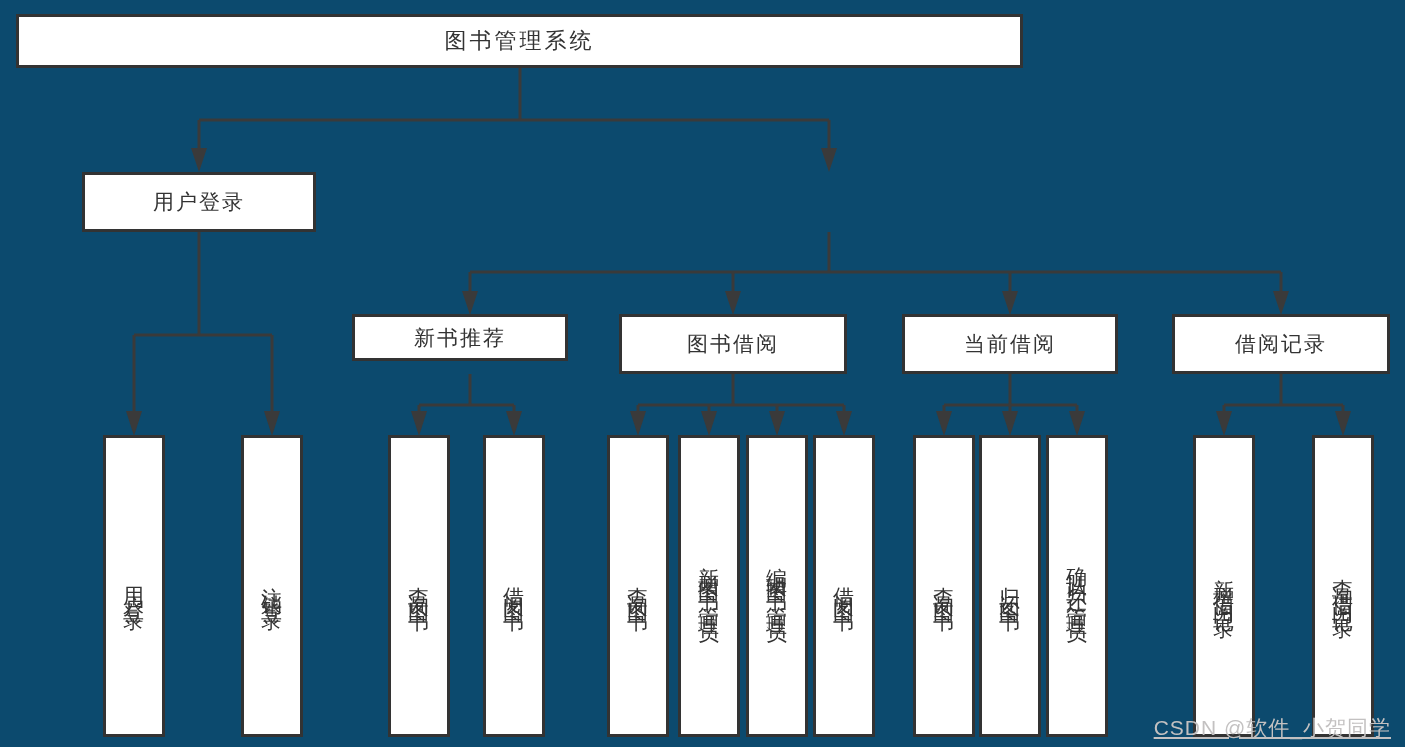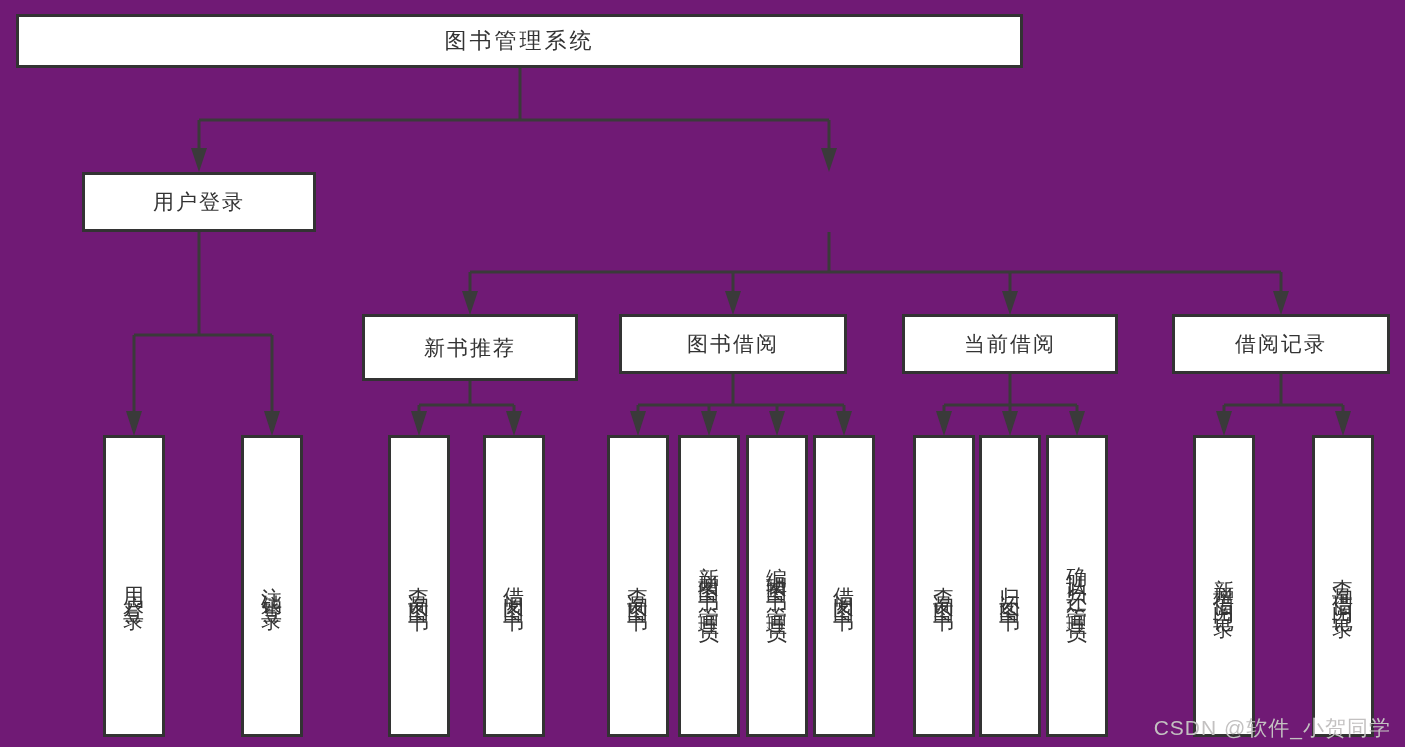--- a/index.html
+++ b/index.html
@@ -1,19 +1,19 @@
 <!DOCTYPE html>
 <html><head>
 <meta charset="utf-8">
 <style>
   html,body{margin:0;padding:0;background:#fff;}
   .canvas{
     position:relative;
     width:1405px;height:747px;
-    background:#701a75;
+    background:#0c4a6e;
     font-family:"Liberation Sans","DejaVu Sans",sans-serif;
     color:#333;
     overflow:hidden;
   }
   .connectors{position:absolute;left:0;top:0;width:1405px;height:747px;}
   .node{
     position:absolute;
     box-sizing:border-box;
     border:3px solid #333;
     background:#fff;
@@ -40,20 +40,21 @@
   }
   .watermark{
     position:absolute;
     right:14px;
     bottom:5px;
     font-size:21px;
     color:#c3c1c1;
     letter-spacing:1px;
     z-index:5;
     white-space:nowrap;
+    text-decoration:underline;
   }
 </style>
 </head>
 <body>
 
 <div class="canvas">
 
   <svg class="connectors" viewBox="0 0 1405 747" xmlns="http://www.w3.org/2000/svg">
     <g stroke="#3a3a3a" stroke-width="3" fill="none">
 
@@ -95,21 +96,21 @@
   </svg>
 
   <div class="node h root" style="left:16px;top:14px;width:1007px;height:54px">
     <span>图书管理系统</span>
   </div>
 
   <div class="node h" style="left:82px;top:172px;width:234px;height:60px">
     <span>用户登录</span>
   </div>
 
-  <div class="node h" style="left:362px;top:314px;width:216px;height:67px">
+  <div class="node h" style="left:352px;top:314px;width:216px;height:47px">
     <span>新书推荐</span>
   </div>
   <div class="node h" style="left:619px;top:314px;width:228px;height:60px">
     <span>图书借阅</span>
   </div>
   <div class="node h" style="left:902px;top:314px;width:216px;height:60px">
     <span>当前借阅</span>
   </div>
   <div class="node h" style="left:1172px;top:314px;width:218px;height:60px">
     <span>借阅记录</span>

